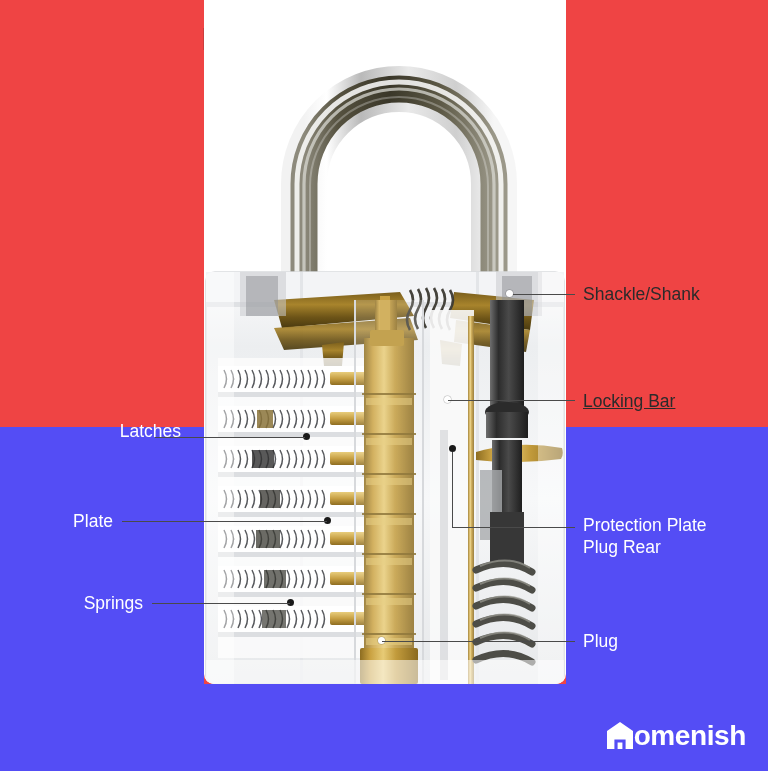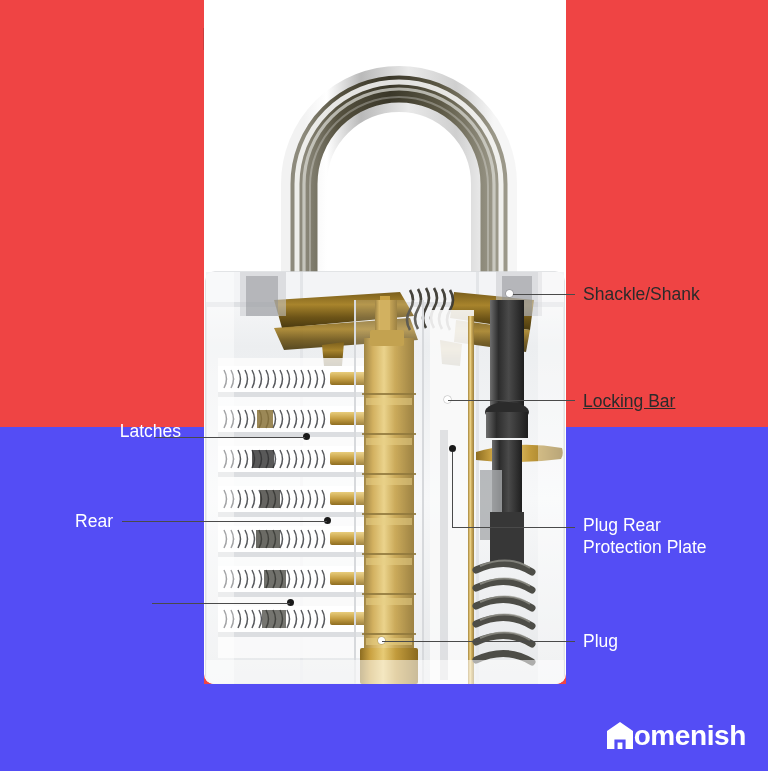--- a/index.html
+++ b/index.html
@@ -385,38 +385,39 @@
   <div class="label right" style="left:583px; top:283px;">Shackle/Shank</div>
 
   <div class="dot dot-light" style="left:444px; top:396px;"></div>
   <div class="lead lead-h" style="left:448px; top:400px; width:127px;"></div>
   <div class="label right" style="left:583px; top:390px;text-decoration:underline;">Locking Bar</div>
 
   <div class="dot" style="left:449px; top:445px;"></div>
   <div class="lead lead-v" style="left:452px; top:452px; height:76px;"></div>
   <div class="lead lead-h" style="left:452px; top:527px; width:123px;"></div>
   <div class="label right on-purple" style="left:583px; top:514px;">
+    <div>Protection Plate</div>
     <div>Plug Rear</div>
-    <div>Protection Plate</div>
   </div>
 
   <div class="dot dot-light" style="left:378px; top:637px;"></div>
   <div class="lead lead-h" style="left:382px; top:641px; width:193px;"></div>
   <div class="label right on-purple" style="left:583px; top:630px;">Plug</div>
 
   <div class="dot" style="left:303px; top:433px;"></div>
   <div class="lead lead-h" style="left:155px; top:437px; width:150px;"></div>
   <div class="label leftal on-purple" style="left:0px; top:420px; width:146px;margin-left:35px;">Latches</div>
 
   <div class="dot" style="left:324px; top:517px;"></div>
   <div class="lead lead-h" style="left:122px; top:521px; width:205px;"></div>
-  <div class="label leftal on-purple" style="left:0px; top:510px; width:113px;">Rear</div>
+  <div class="label leftal on-purple" style="left:0px; top:510px; width:113px;">Plate</div>
 
   <div class="dot" style="left:287px; top:599px;"></div>
   <div class="lead lead-h" style="left:152px; top:603px; width:138px;"></div>
+  <div class="label leftal on-purple" style="left:0px; top:592px; width:143px;">Springs</div>
 
   <div class="logo">
     <svg class="logo-mark" viewBox="0 0 26 27">
       <path d="M0 9 L0 27 L7.4 27 L7.4 17.5 L18.6 17.5 L18.6 27 L26 27 L26 9 L13 0 Z
                M10.6 20.6 L15.4 20.6 L15.4 27 L10.6 27 Z" fill="#ffffff" fill-rule="evenodd"></path>
     </svg>
     <span class="logo-text">omenish</span>
   </div>
 
 </div>

